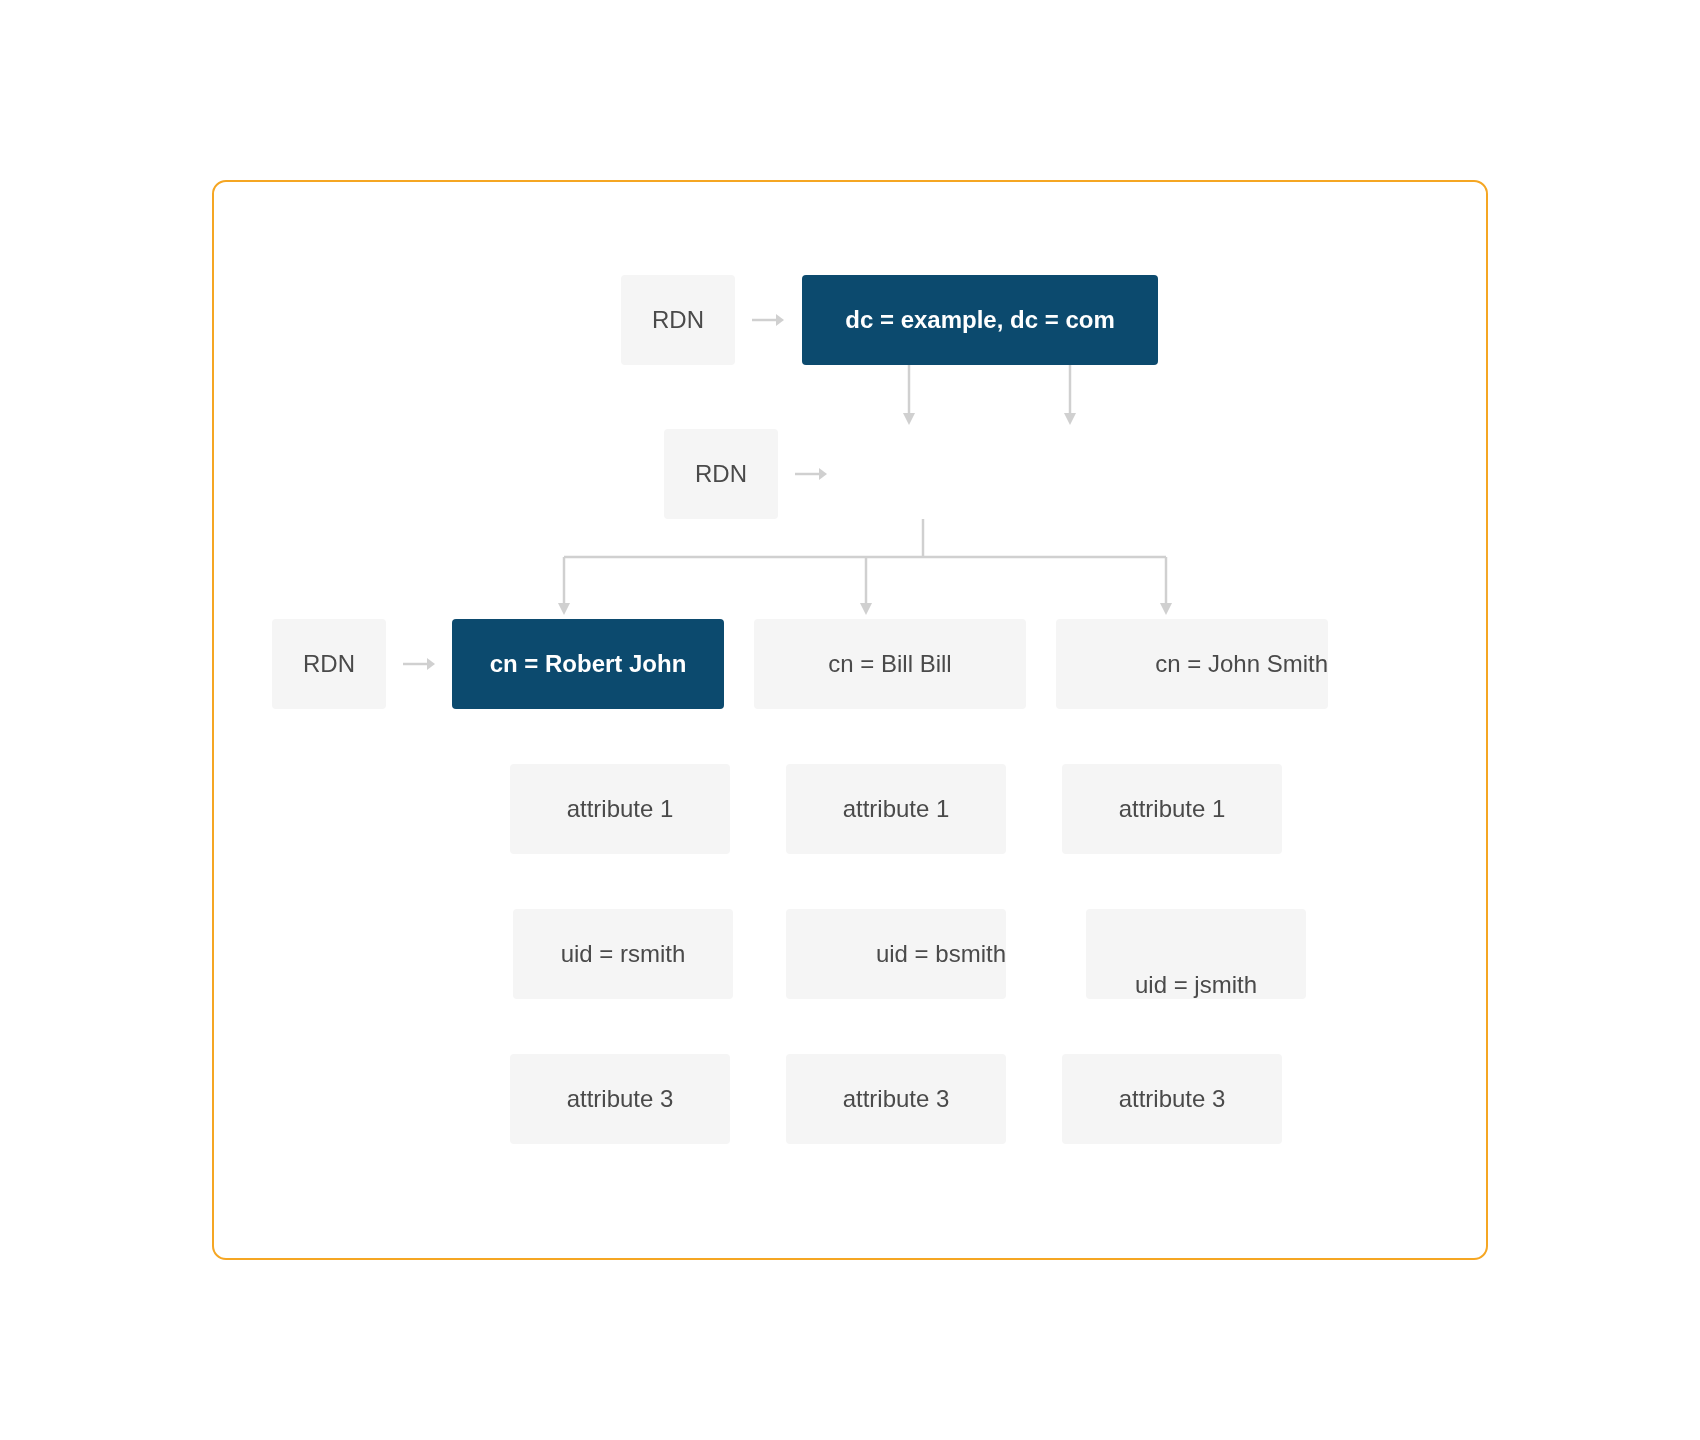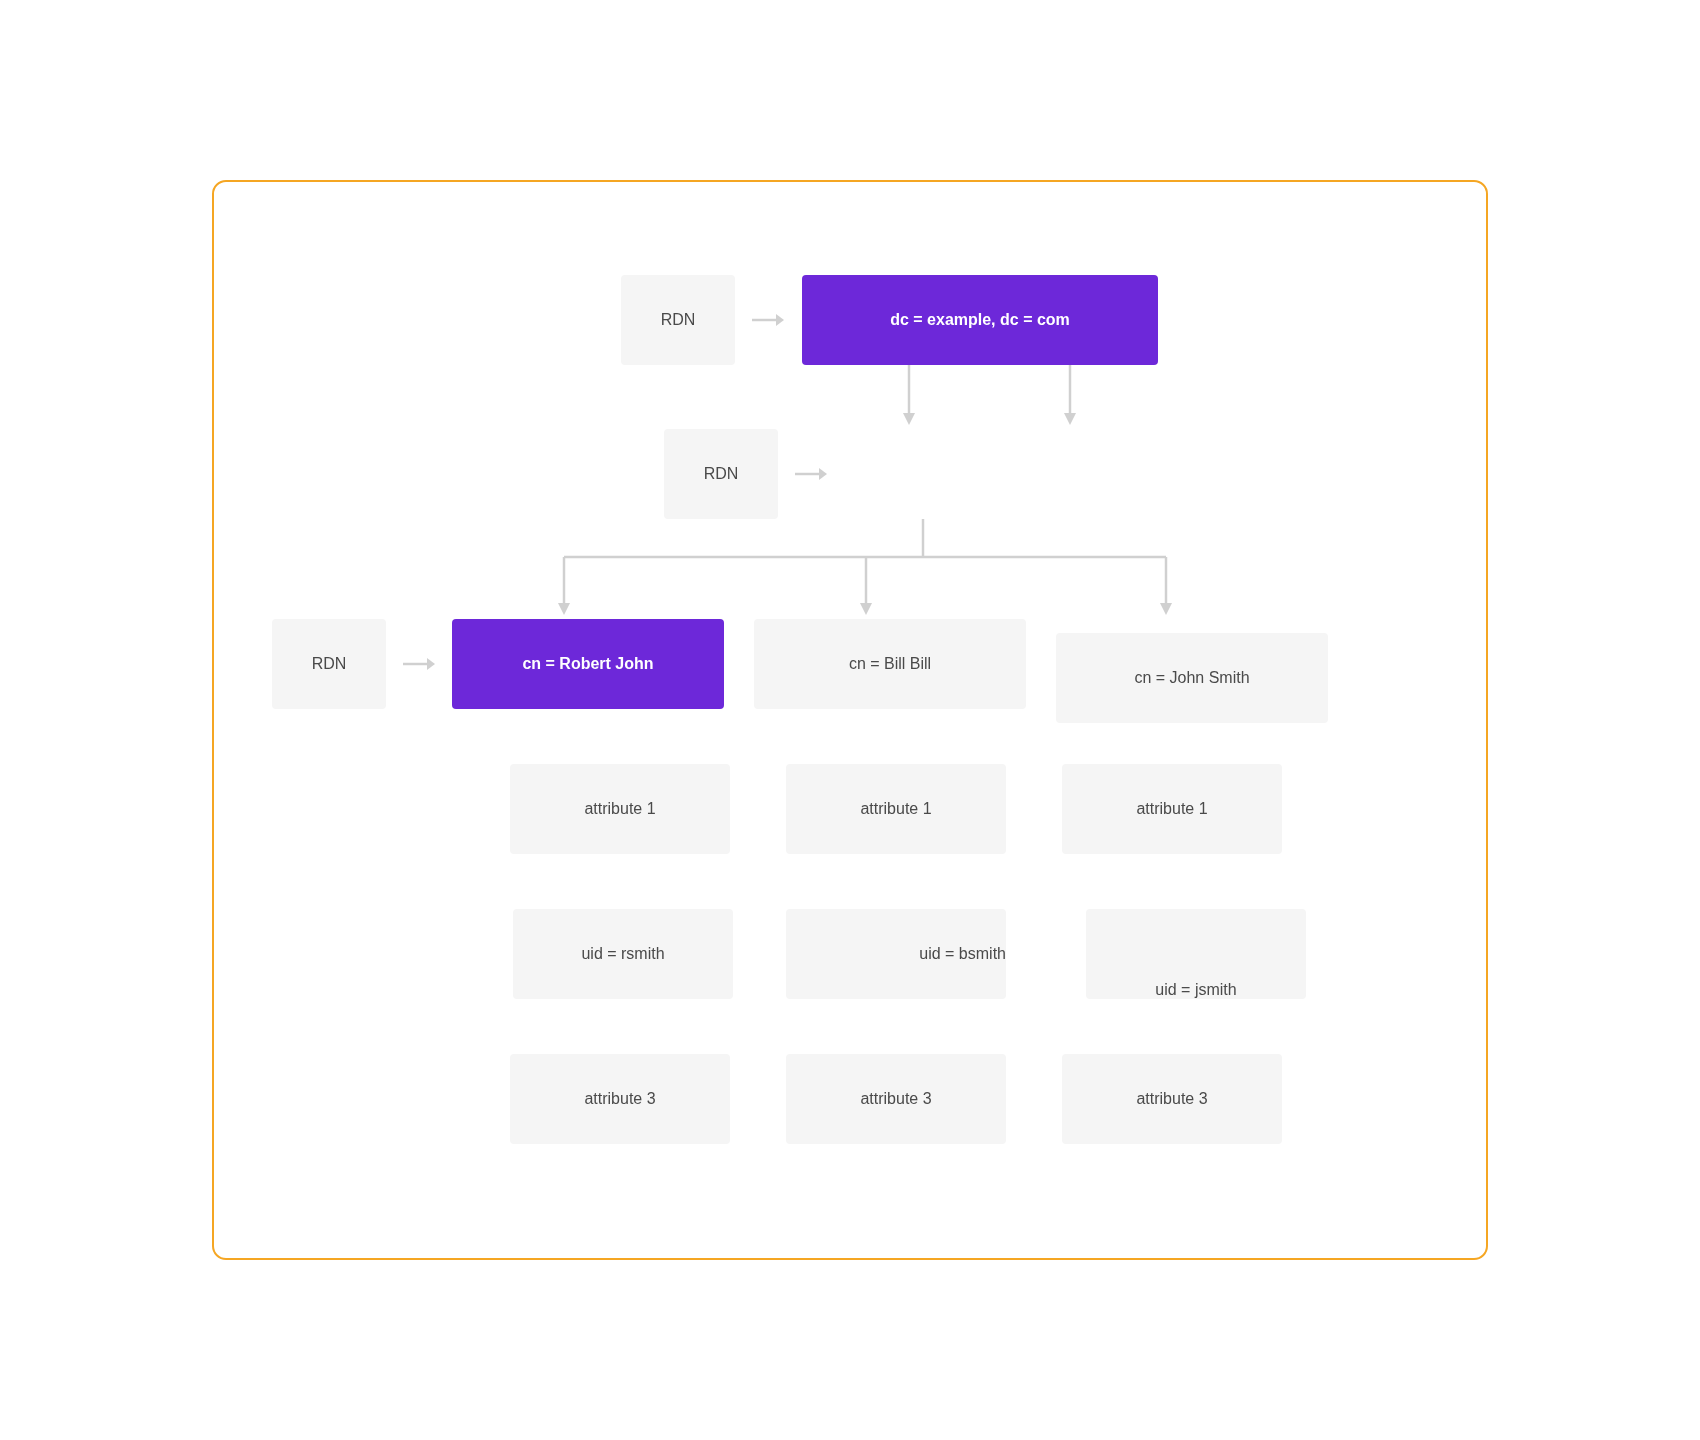--- a/index.html
+++ b/index.html
@@ -18,26 +18,26 @@
     border: 2px solid #f5a623;
     border-radius: 14px;
     position: relative;
     background: #fff;
   }
   .node {
     position: absolute;
     display: flex;
     align-items: center;
     justify-content: center;
-    font-size: 16px;
+    font-size: 24px;
     color: #4a4a4a;
     border-radius: 4px;
   }
   .gray { background: #f5f5f5; }
-  .orange { background: #6d28d9; color: #fff; font-weight: 600; }
+  .orange { background: #0c4a6e; color: #fff; font-weight: 600; }
   .rdn {
     width: 114px;
     height: 90px;
   }
   .arrow-right {
     position: absolute;
     width: 36px;
     height: 24px;
     display: flex;
     align-items: center;
@@ -119,21 +119,21 @@
   </div>
 
   <div class="node orange" style="left:238px; top:437px; width:272px; height:90px;">
     <span>cn = Robert John</span>
   </div>
 
   <div class="node gray" style="left:540px; top:437px; width:272px; height:90px;">
     <span>cn = Bill Bill</span>
   </div>
 
-  <div class="node gray" style="left:842px; top:451px; width:272px; height:90px;">
+  <div class="node gray" style="left:842px; top:437px; width:272px; height:90px;justify-content:flex-end;">
     <span>cn = John Smith</span>
   </div>
 
   <div class="node gray attr-box" style="left:296px; top:582px;">
     <span>attribute 1</span>
   </div>
   <div class="node gray attr-box" style="left:299px; top:727px;">
     <span>uid = rsmith</span>
   </div>
   <div class="node gray attr-box" style="left:296px; top:872px;">

